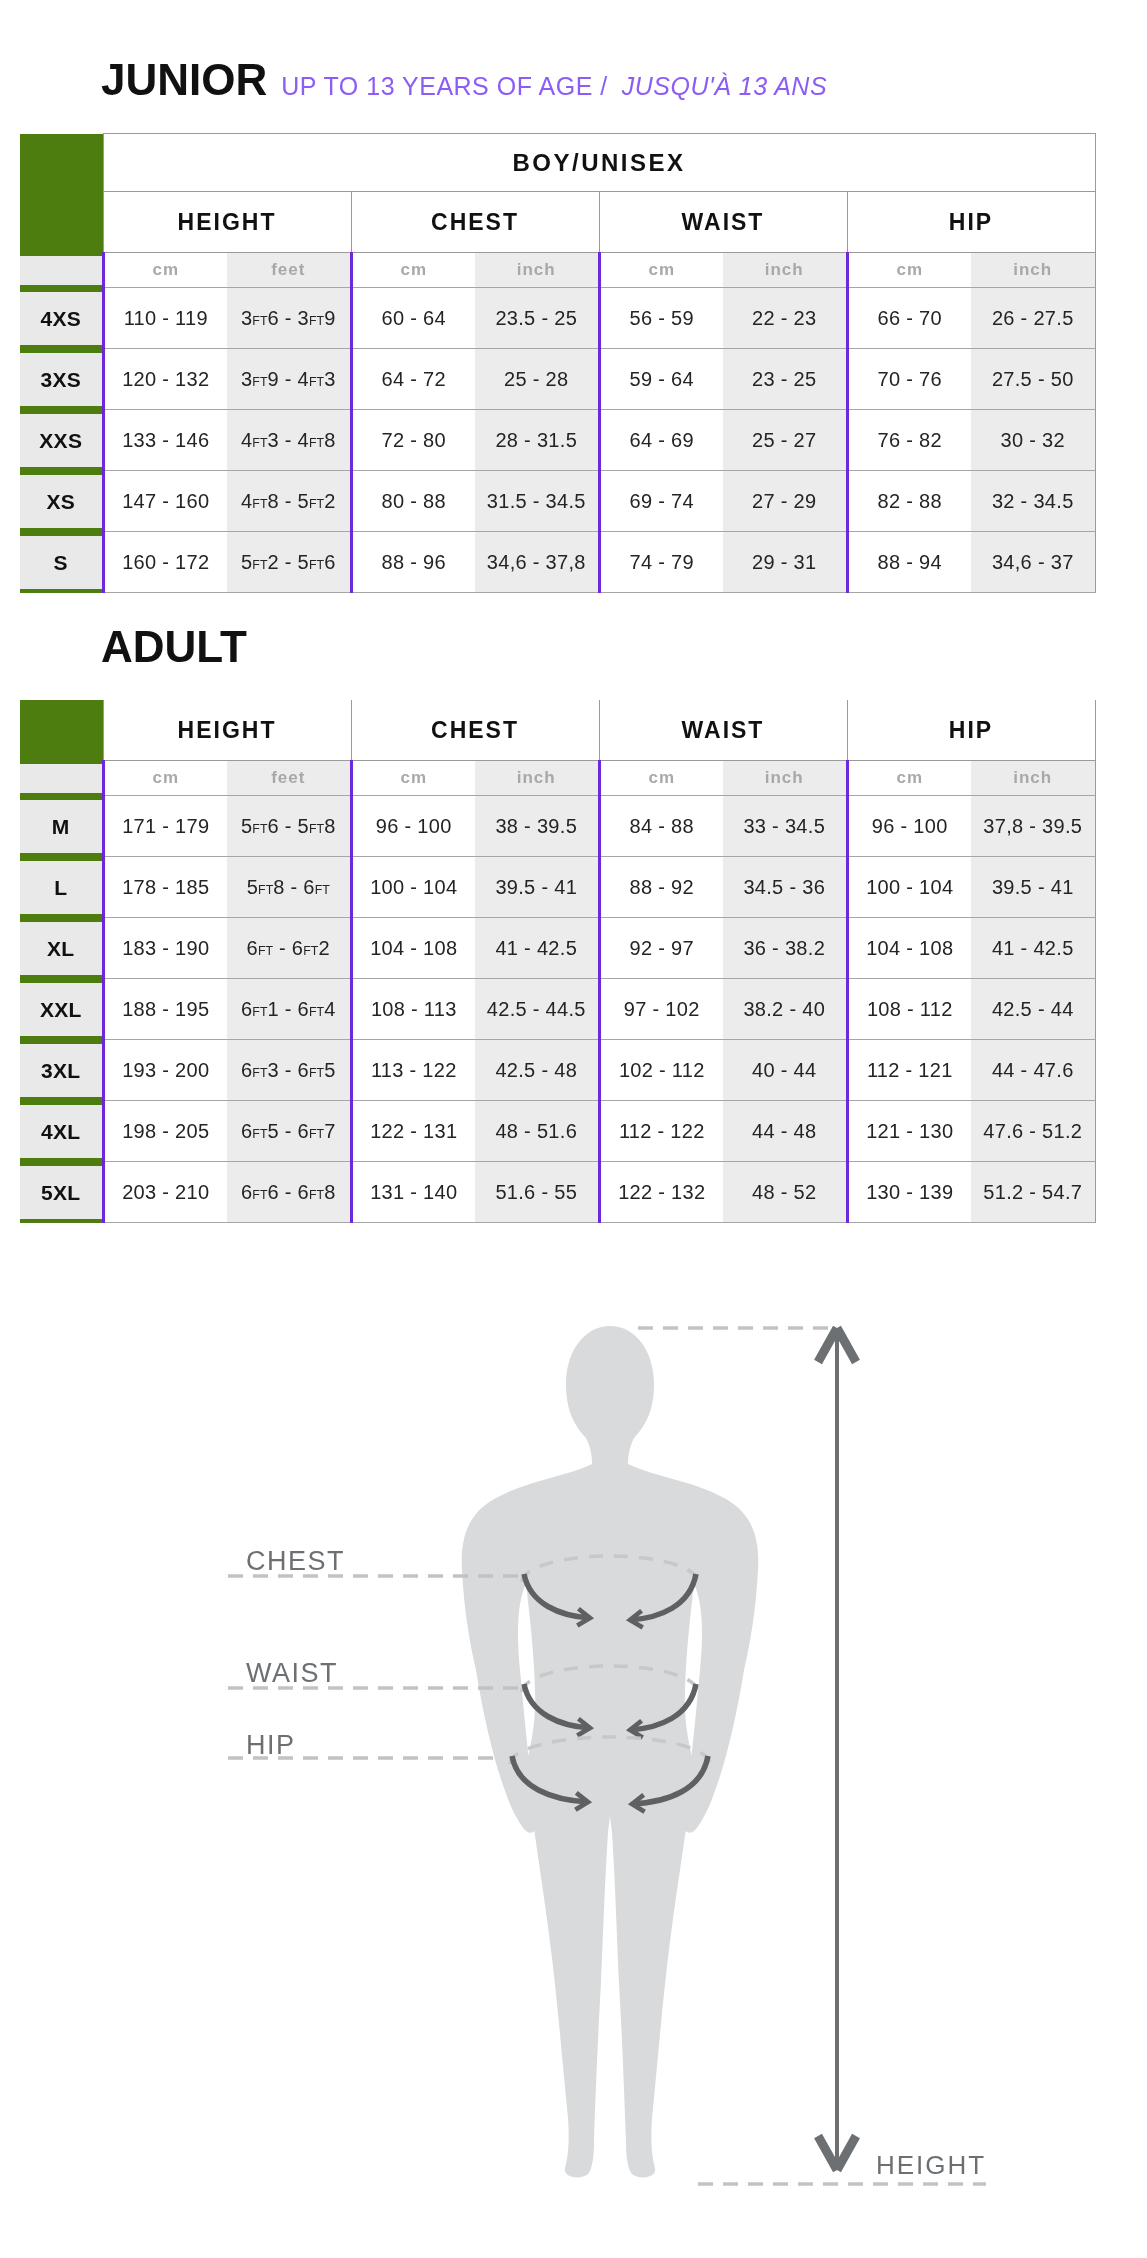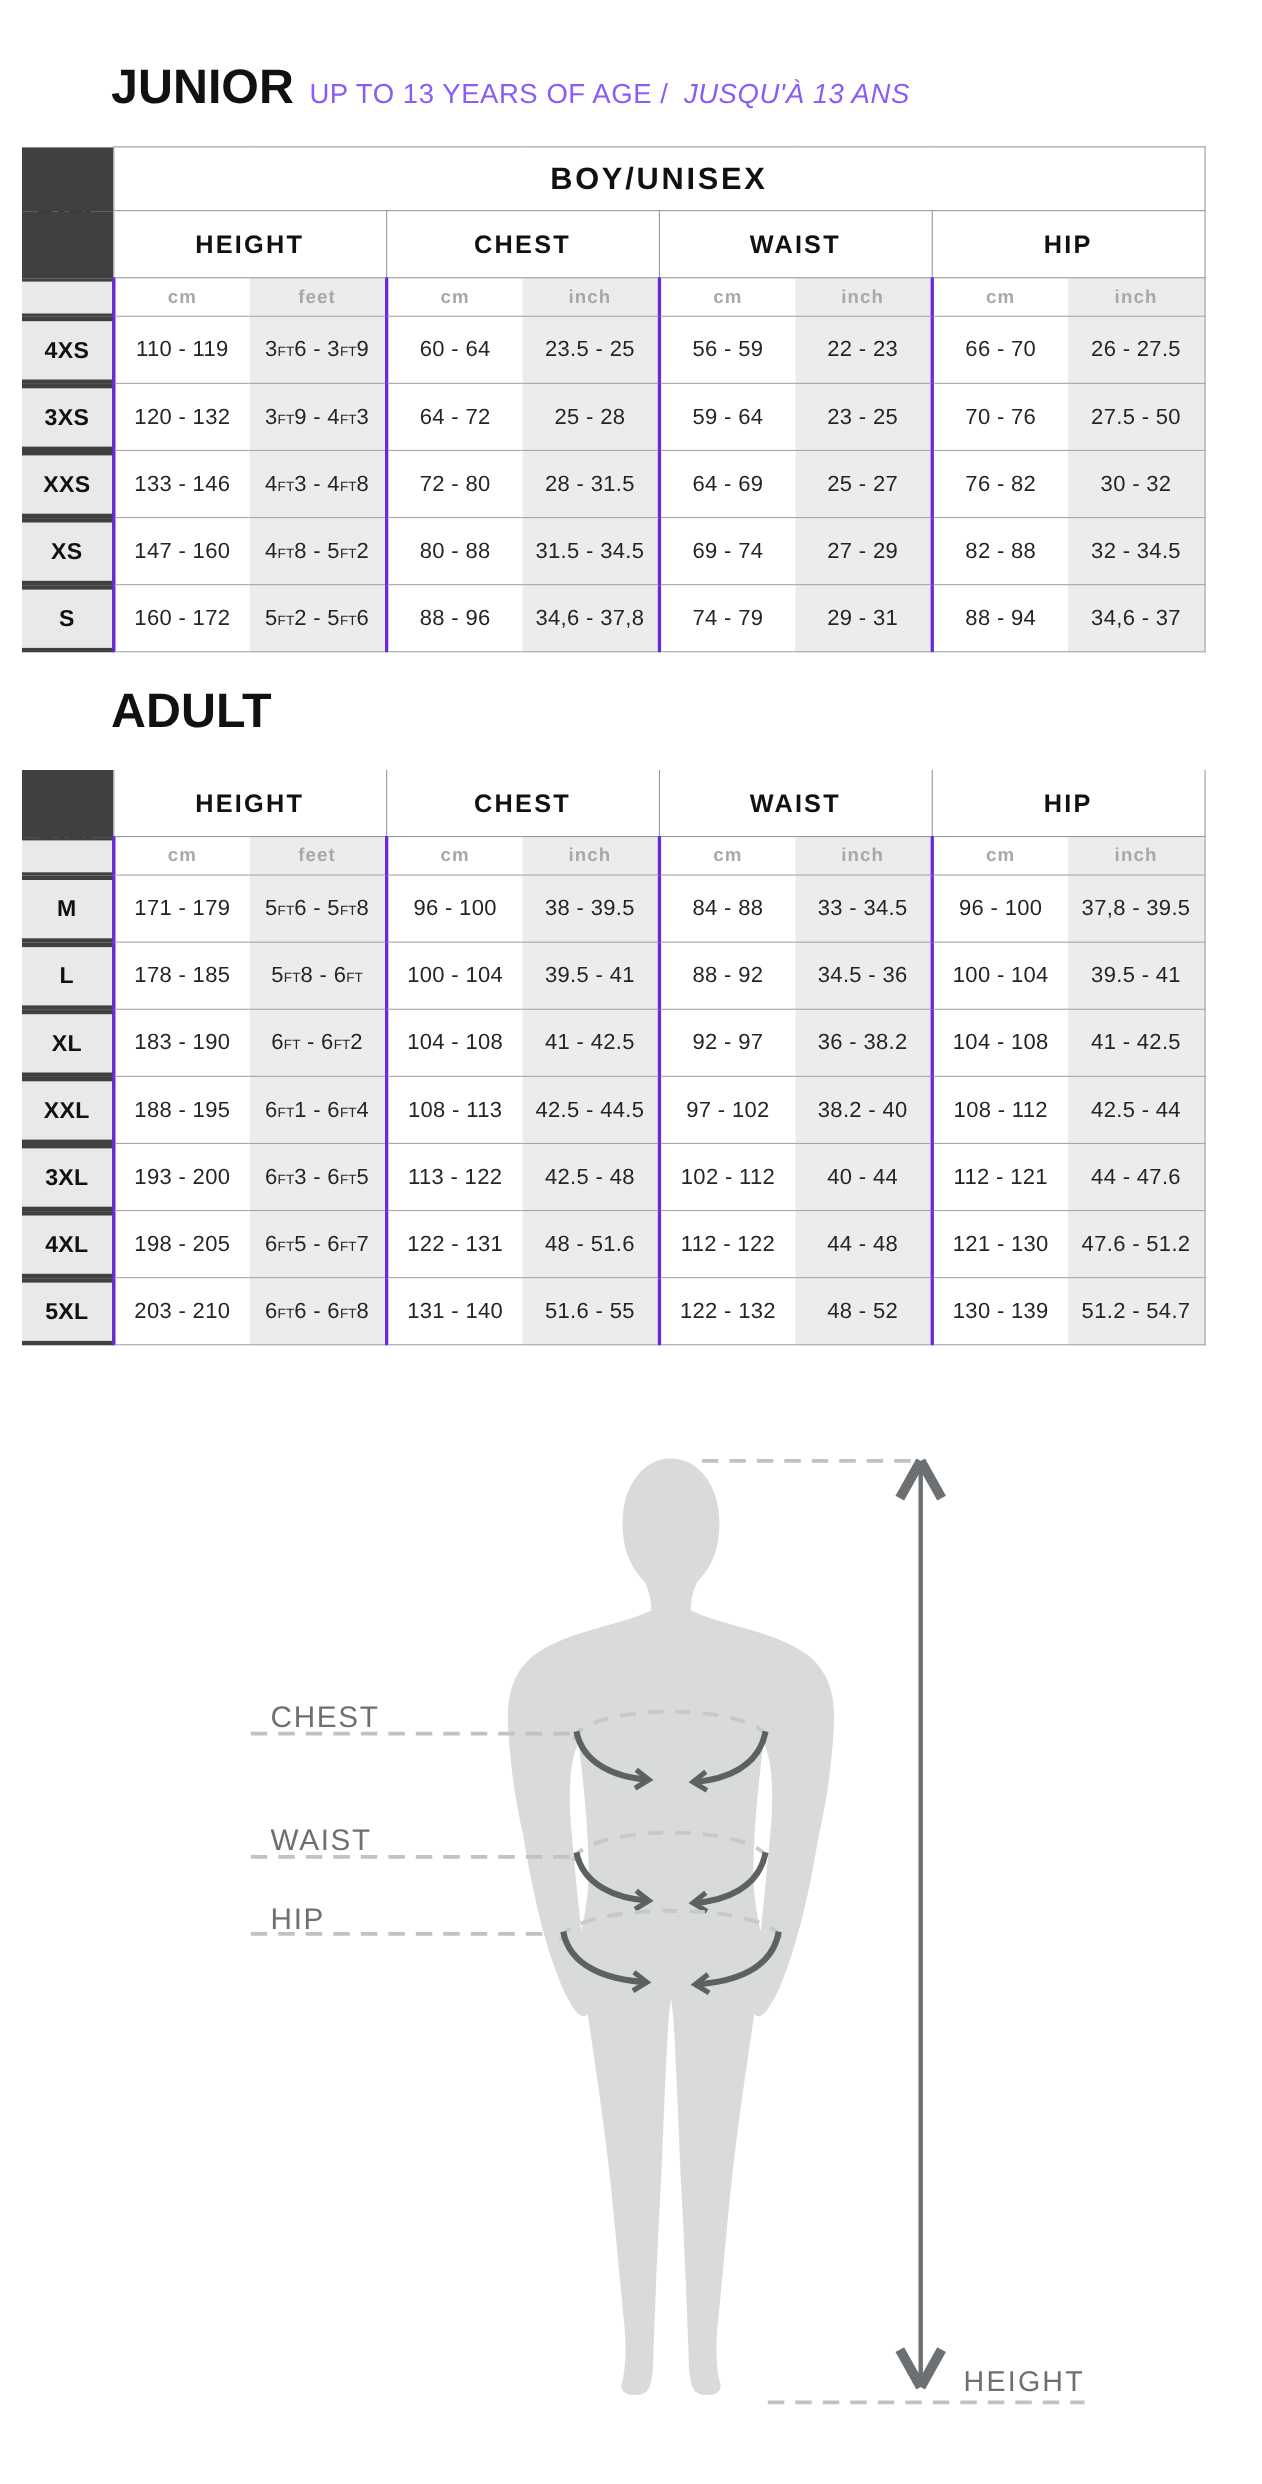--- a/index.html
+++ b/index.html
@@ -17,24 +17,24 @@
   .logo svg{display:block;margin:0 auto;}
   .logo-label{font-size:15px;font-weight:700;letter-spacing:1px;color:#111;margin-top:2px;}
   
   table.size-table{
     position:absolute;left:20px;border-collapse:collapse;table-layout:fixed;
     font-family:"Liberation Sans",sans-serif;
   }
   table.size-table col.c-sz{width:83px;}
   table.size-table col.c-d{width:124px;}
   .size-table td,.size-table th{padding:0;text-align:center;vertical-align:middle;}
-  .szc{border:none;background:#404040;padding:0 3px 0 0;margin-left:11px;}
+  .szc{border:none;background:#4d7c0f;padding:0 3px 0 0;margin-left:11px;}
   .r-group th.group-title{
     height:57px;border:1px solid #9a9a9a;
-    font-size:28px;font-weight:700;letter-spacing:2.5px;color:#111;
+    font-size:24px;font-weight:700;letter-spacing:2.5px;color:#111;
   }
   .r-meas th{
     height:60px;border-left:1px solid #9a9a9a;border-bottom:1px solid #9a9a9a;
     font-size:23px;font-weight:700;letter-spacing:2px;color:#111;
   }
   .r-meas th.le{border-right:1px solid #9a9a9a;}
   .r-units td.u{
     height:34px;border-bottom:1px solid #a6a6a6;
     font-size:17px;font-weight:700;letter-spacing:1px;color:#a8a8a8;
   }

